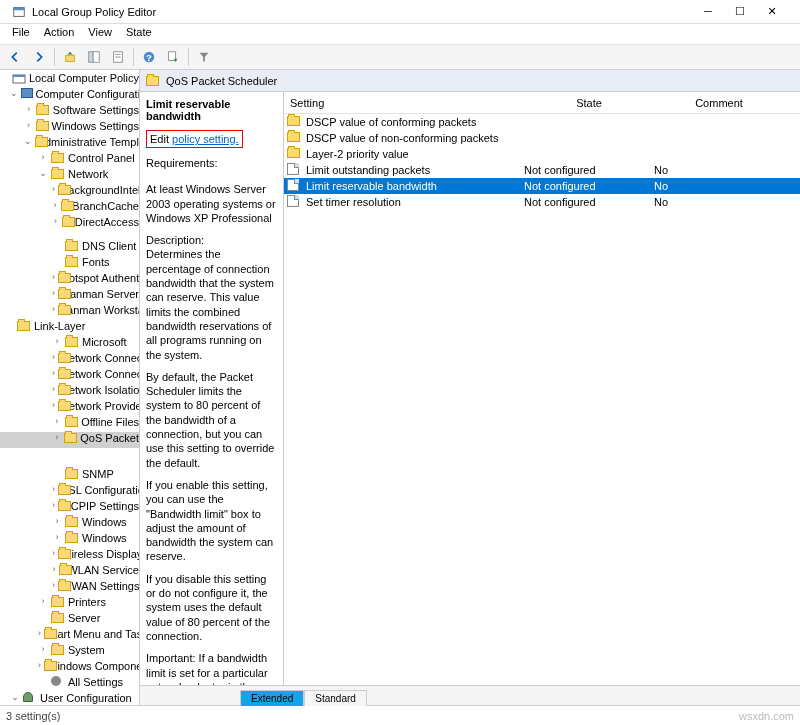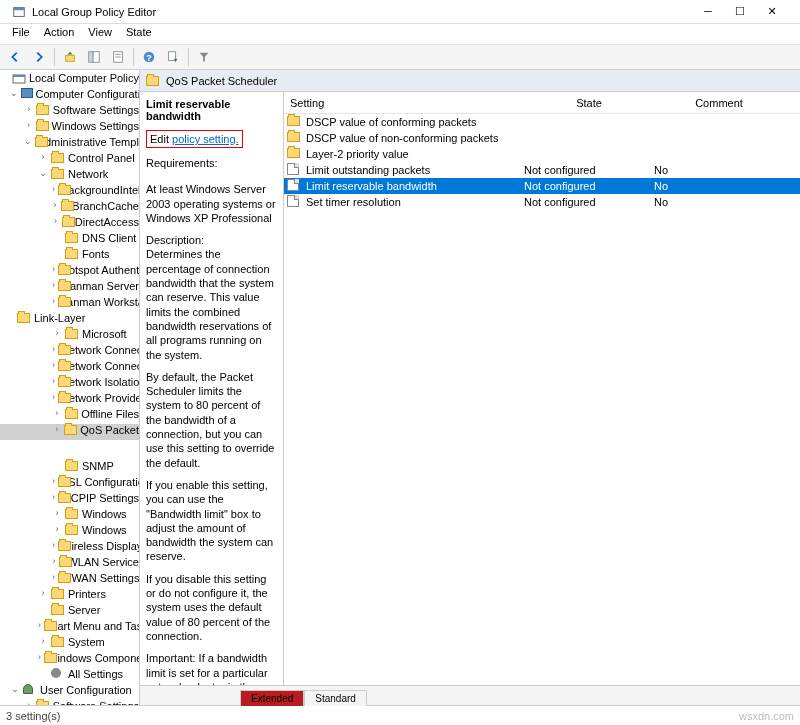--- a/index.html
+++ b/index.html
@@ -40,21 +40,21 @@
 .lhdr .c3 { width: 130px; text-align: center; }
 .lrow { height: 16px; display: flex; align-items: center; }
 .lrow .ri { width: 16px; height: 14px; margin: 0 3px; position: relative; }
 .lrow .c1 { width: 218px; }
 .lrow .c2 { width: 130px; }
 .lrow .c3 { width: 130px; }
 .lrow.sel { background: #0078d7; color: #fff; }
 .page { width: 12px; height: 12px; background: #fff; border: 1px solid #888; position: absolute; }
 .page::after { content: ""; position: absolute; right: -1px; top: -1px; width: 4px; height: 4px; background: #ddd; border-left: 1px solid #888; border-bottom: 1px solid #888; }
 .tabs { height: 20px; border-top: 1px solid #ccc; display: flex; align-items: flex-end; padding-left: 100px; background: #f5f5f5; }
-.tab { padding: 2px 10px; border: 1px solid #ccc; border-bottom: none; background: #b91c1c; font-size: 10px; position: relative; top: 1px; }
+.tab { padding: 2px 10px; border: 1px solid #ccc; border-bottom: none; background: #0ea5e9; font-size: 10px; position: relative; top: 1px; }
 .tab + .tab { background: #f5f5f5; }
 .status { height: 20px; border-top: 1px solid #ccc; display: flex; align-items: center; padding: 0 6px; font-size: 10px; color: #444; }
 svg { width: 14px; height: 14px; }
 </style>
 </head>
 <body>
 
 <div class="titlebar">
   <span class="ico"><svg viewBox="0 0 16 16">
         <rect x="2" y="3" width="12" height="10" fill="#fff" stroke="#555"></rect>
@@ -195,21 +195,21 @@
           </span>
           <span>BranchCache</span>
         </div>
         <div class="node" style="padding-left: 52px;">
           <span class="tw">›</span>
           <span class="ficon">
             <div class="folder"></div>
           </span>
           <span>DirectAccess</span>
         </div>
-        <div class="node" style="padding-left: 52px;">
+        <div class="node" style="padding-left: 52px; margin-top: 8px;">
           <span class="tw"></span>
           <span class="ficon">
             <div class="folder"></div>
           </span>
           <span>DNS Client</span>
         </div>
         <div class="node" style="padding-left: 52px;">
           <span class="tw"></span>
           <span class="ficon">
             <div class="folder"></div>

